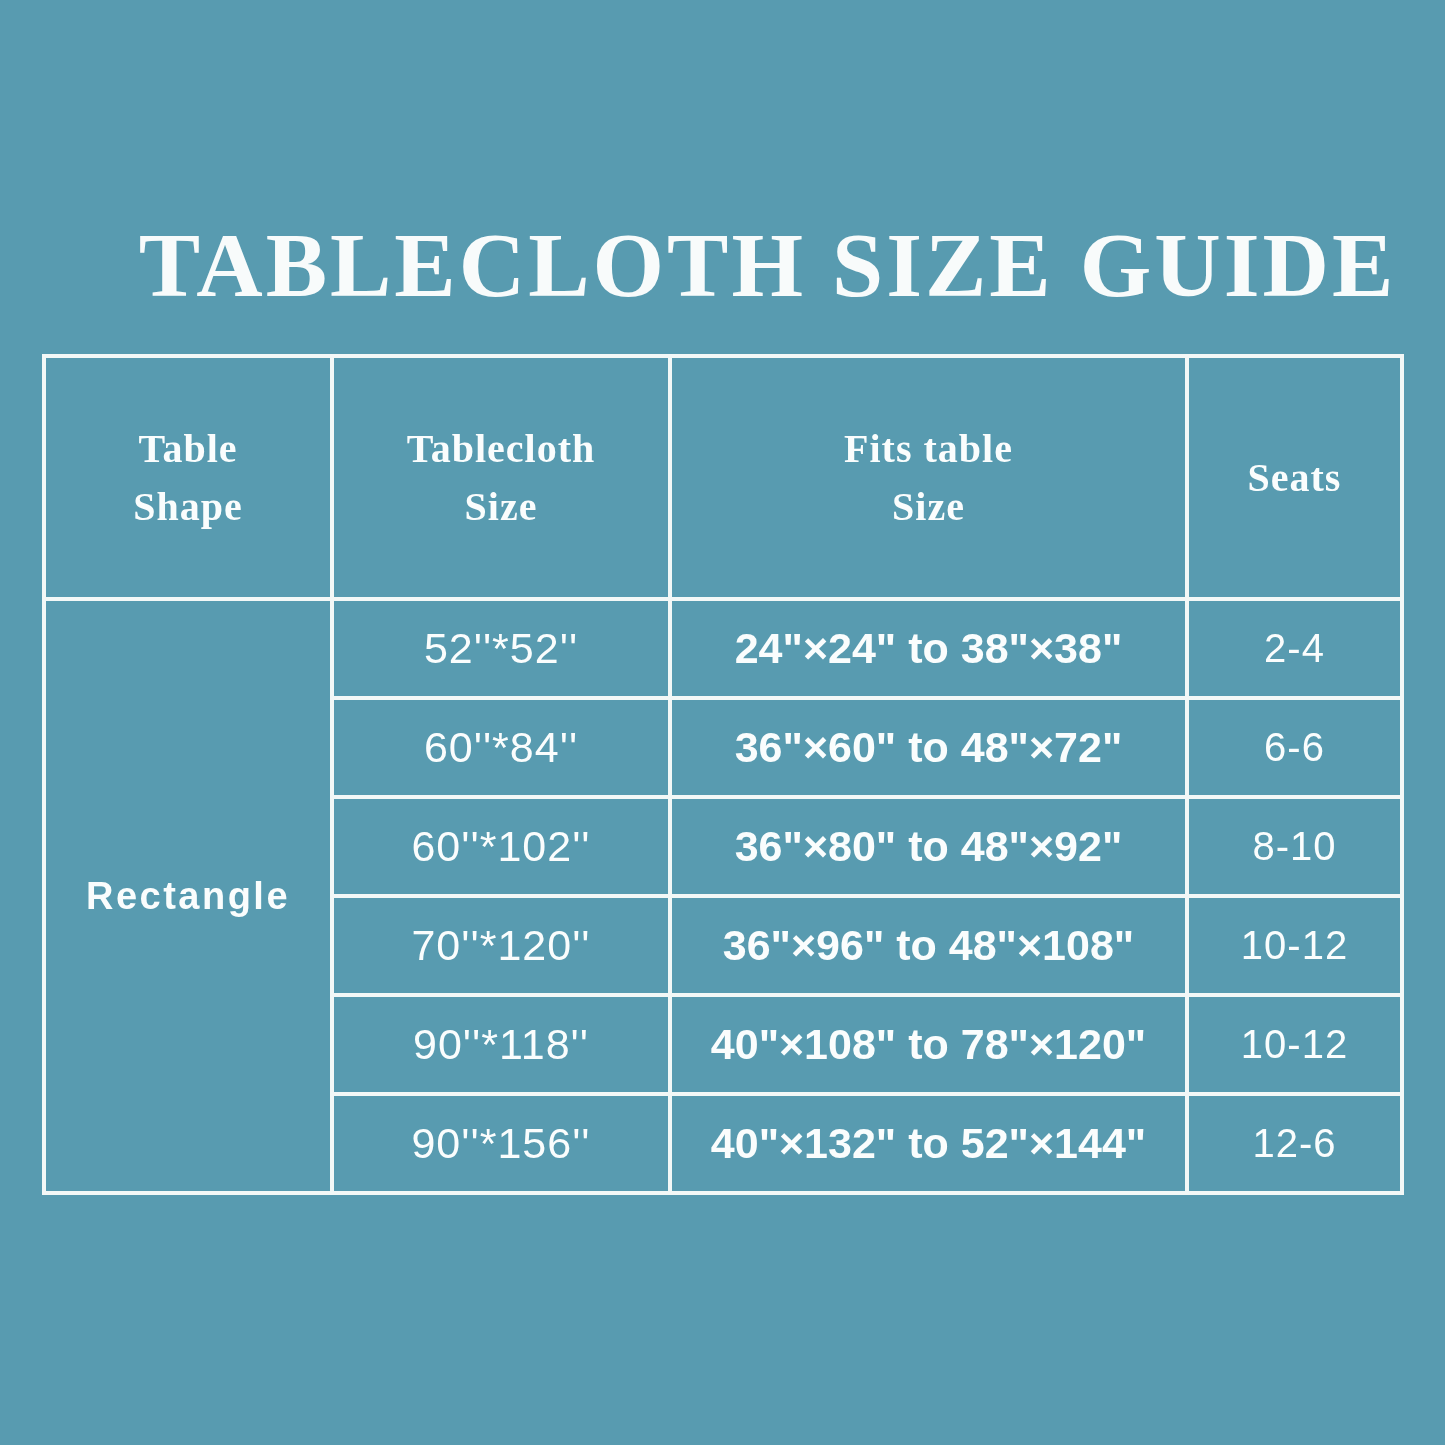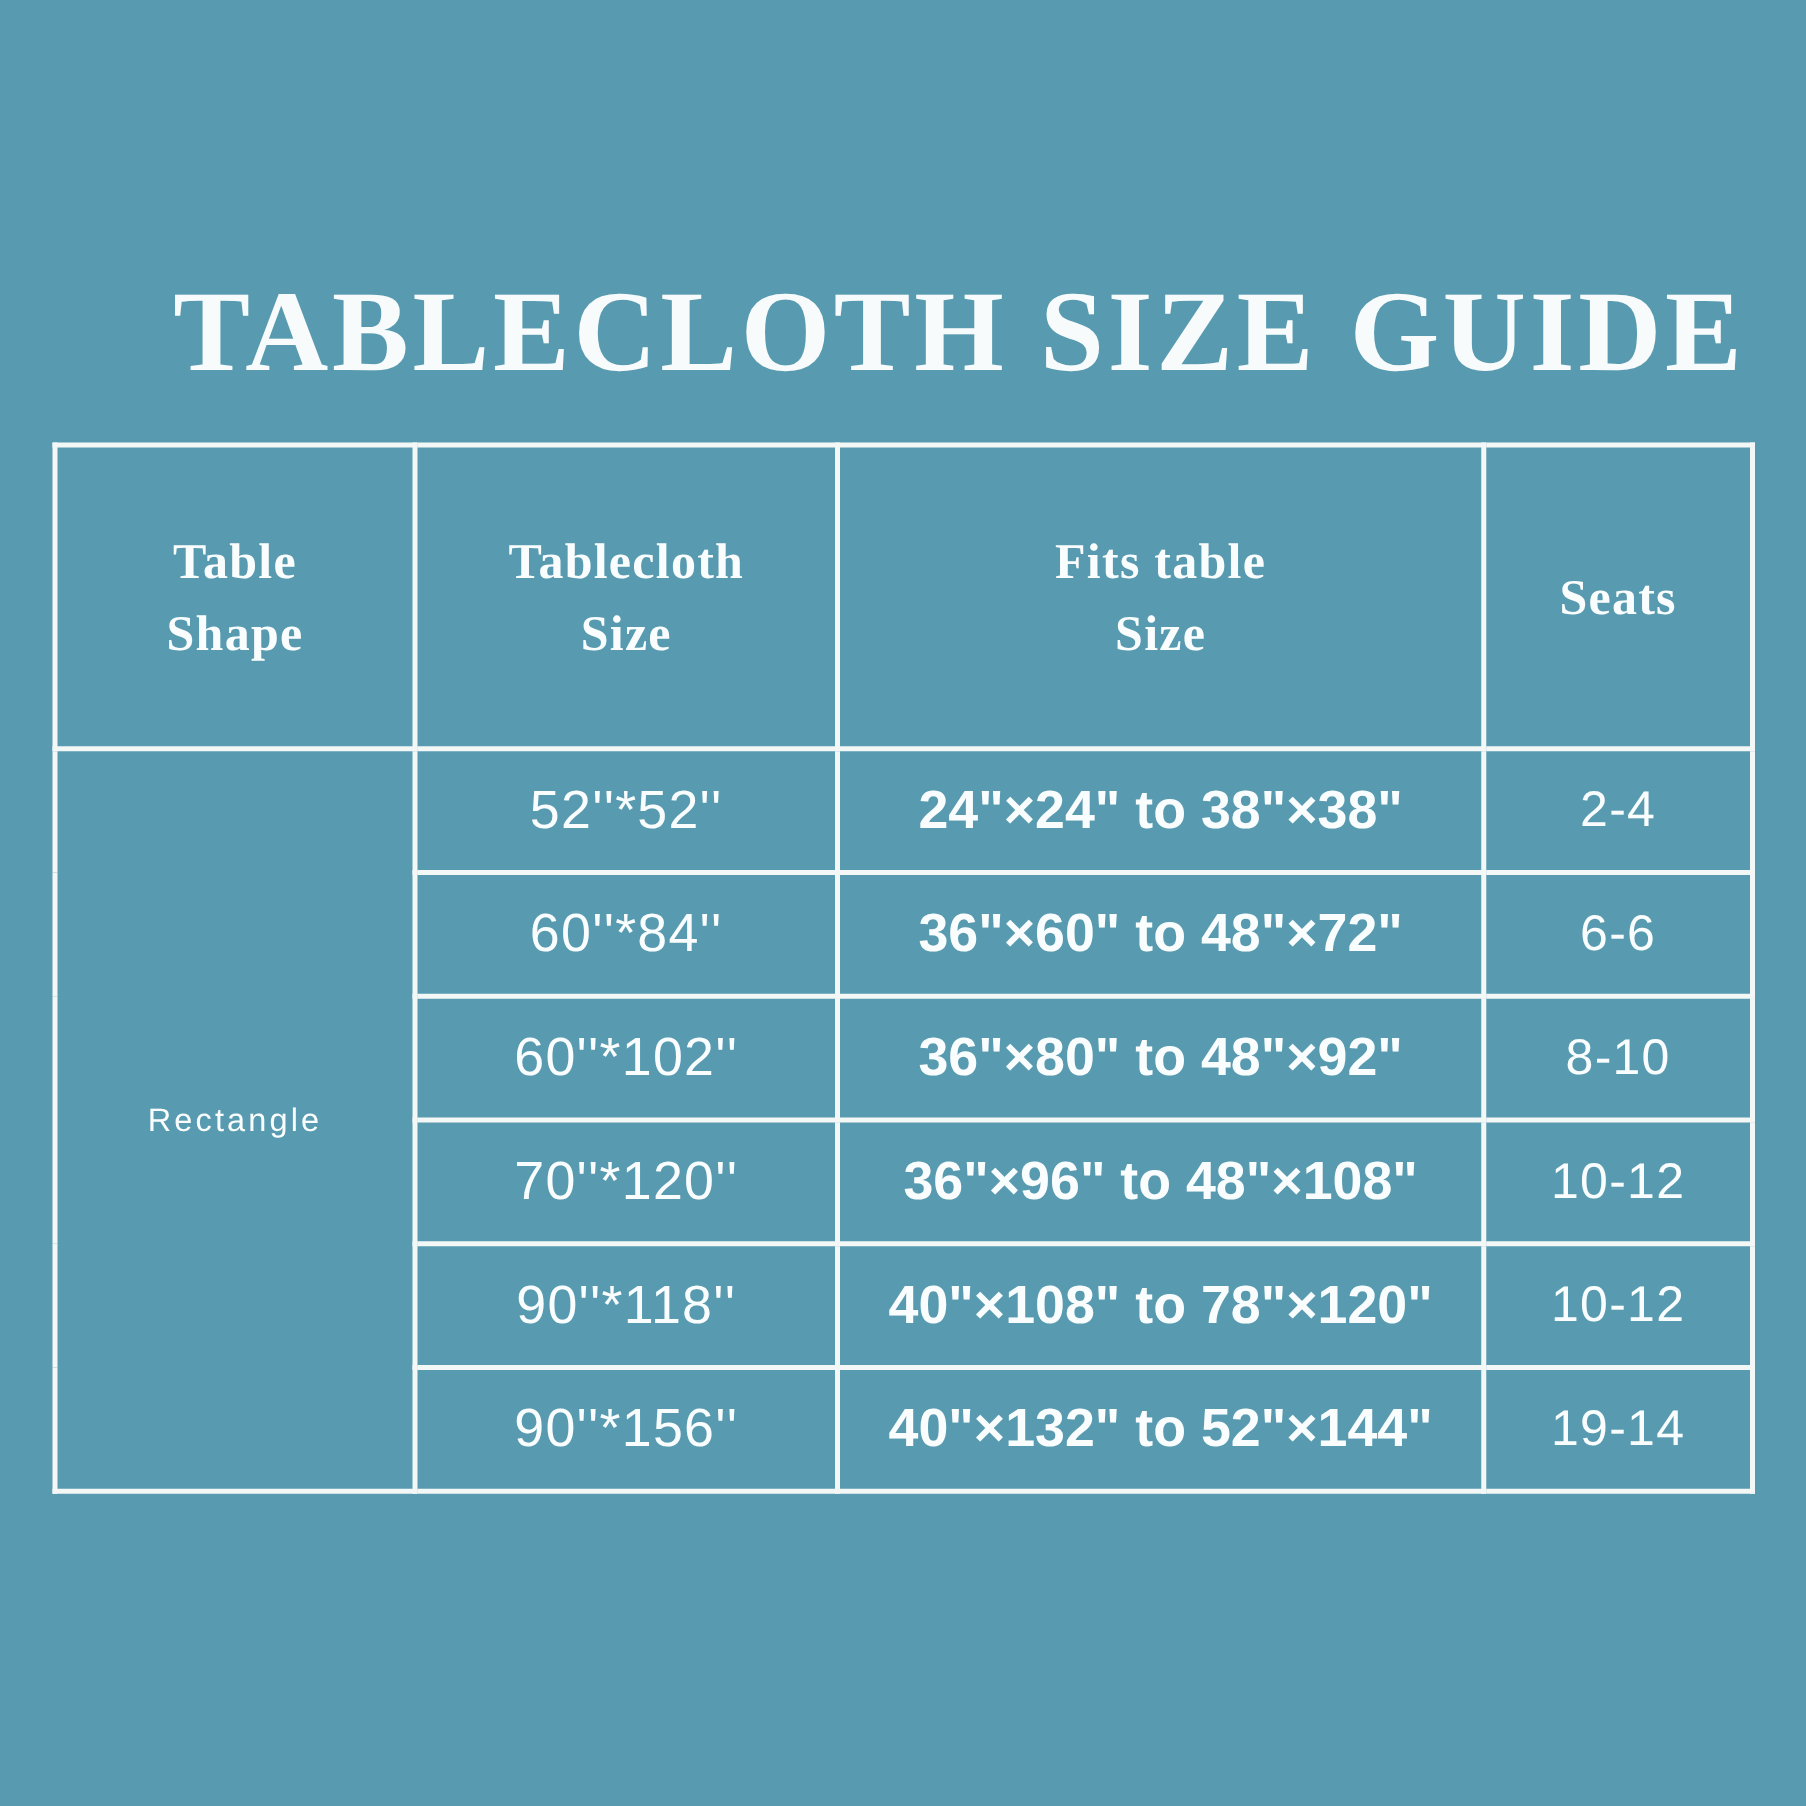--- a/index.html
+++ b/index.html
@@ -50,22 +50,22 @@
   tr.data-row   { height: 99px; }
   th.col-header {
     font-family: "Liberation Serif", serif;
     font-weight: 700;
     font-size: 40px;
     line-height: 1.45;
     white-space: pre-line;
     letter-spacing: 1px;
   }
   td.shape-cell {
-    font-weight: 400;
-    font-size: 26px;
+    font-weight: 700;
+    font-size: 38px;
     letter-spacing: 2.5px;
     padding-bottom: 120px;
   }
   td.size-cell {
     font-weight: 400;
     font-size: 43px;
     letter-spacing: 1px;
   }
   td.fits-cell {
     font-weight: 700;
@@ -121,16 +121,16 @@
       <td class="seats-cell">10-12</td>
     </tr>
     <tr class="data-row">
       <td class="size-cell">90''*118''</td>
       <td class="fits-cell">40"×108" to 78"×120"</td>
       <td class="seats-cell">10-12</td>
     </tr>
     <tr class="data-row">
       <td class="size-cell">90''*156''</td>
       <td class="fits-cell">40"×132" to 52"×144"</td>
-      <td class="seats-cell">19-14</td>
+      <td class="seats-cell">12-6</td>
     </tr>
   </tbody>
 </table>
 
 </body></html>

